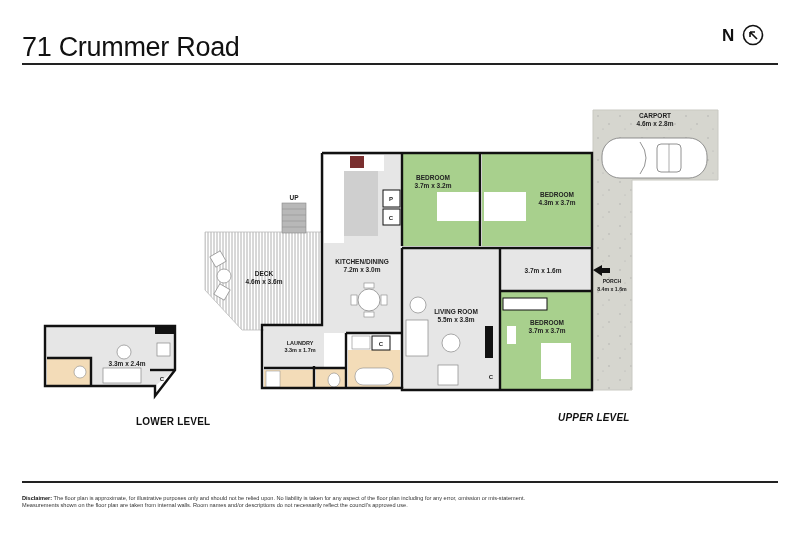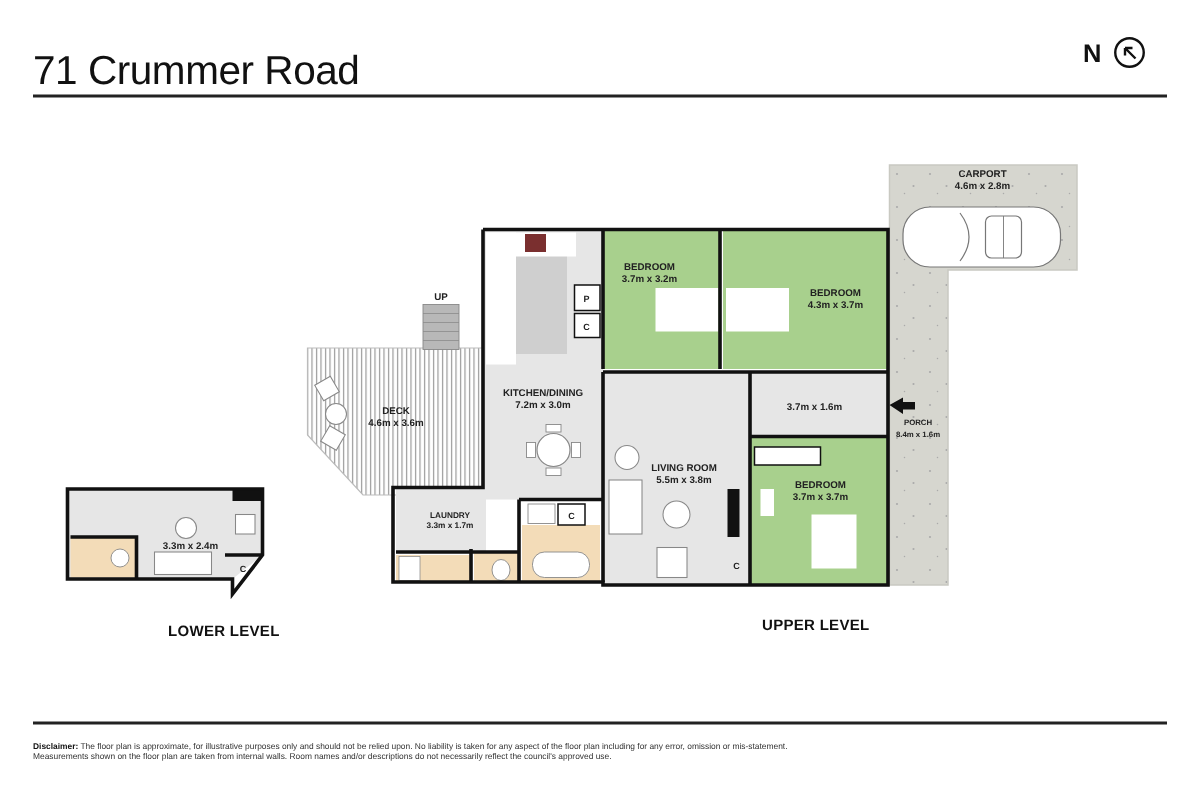--- a/index.html
+++ b/index.html
@@ -3,21 +3,21 @@
 <meta charset="utf-8">
 <style>
   html, body { margin:0; padding:0; background:#ffffff; }
   body { width:800px; height:533px; position:relative; overflow:hidden; font-family:"Liberation Sans", sans-serif; color:#111; }
   .title { position:absolute; left:22px; top:32px; font-size:27px; font-weight:500; letter-spacing:-0.3px; }
   .rule { position:absolute; left:22px; width:756px; height:2px; background:#222; }
   .north { position:absolute; left:722px; top:26px; font-size:17px; font-weight:bold; }
   .compass { position:absolute; left:742px; top:24px; width:22px; height:22px; }
   .plan { position:absolute; left:0; top:0; width:800px; height:533px; }
   .lbl { font-family:"Liberation Sans", sans-serif; font-weight:bold; fill:#222; }
-  .level { position:absolute; font-size:10px; font-weight:bold; letter-spacing:0.2px; }
+  .level { position:absolute; font-size:10px; font-weight:bold; letter-spacing:0.2px;margin-left:24px; }
   .disclaimer { position:absolute; left:22px; top:495px; width:520px; font-size:5.6px; line-height:7.4px; color:#333; }
   .disclaimer b { color:#111; }
 </style>
 </head>
 <body>
 
 <div class="title">71 Crummer Road</div>
 <div class="rule" style="top:63px"></div>
 <div class="north">N</div>
 <svg class="compass" viewBox="0 0 22 22">
@@ -157,18 +157,18 @@
     <text class="lbl" x="162" y="381" font-size="6" text-anchor="middle">C</text>
     <g fill="none" stroke="#111" stroke-width="2.4">
       <path d="M45 326 L175 326 L175 370 L155 396 L155 386 L45 386 Z"></path>
       <path d="M47 358 L91 358 L91 386"></path>
       <path d="M150 370 L175 370"></path>
     </g>
   </g>
 </svg>
 
 <div class="level" style="left:112px; top:416px;">LOWER LEVEL</div>
-<div class="level" style="left:508px; top:412px;">UPPER LEVEL</div>
+<div class="level" style="left:534px; top:412px;font-style:italic;">UPPER LEVEL</div>
 
 <div class="rule" style="top:481px"></div>
 <div class="disclaimer">
   <b>Disclaimer:</b><span> The floor plan is approximate, for illustrative purposes only and should not be relied upon. No liability is taken for any aspect of the floor plan including for any error, omission or mis-statement. Measurements shown on the floor plan are taken from internal walls. Room names and/or descriptions do not necessarily reflect the council's approved use.</span>
 </div>
 
 </body></html>

